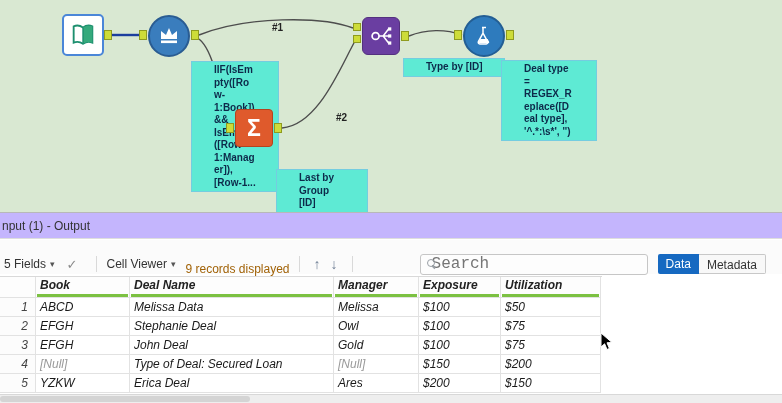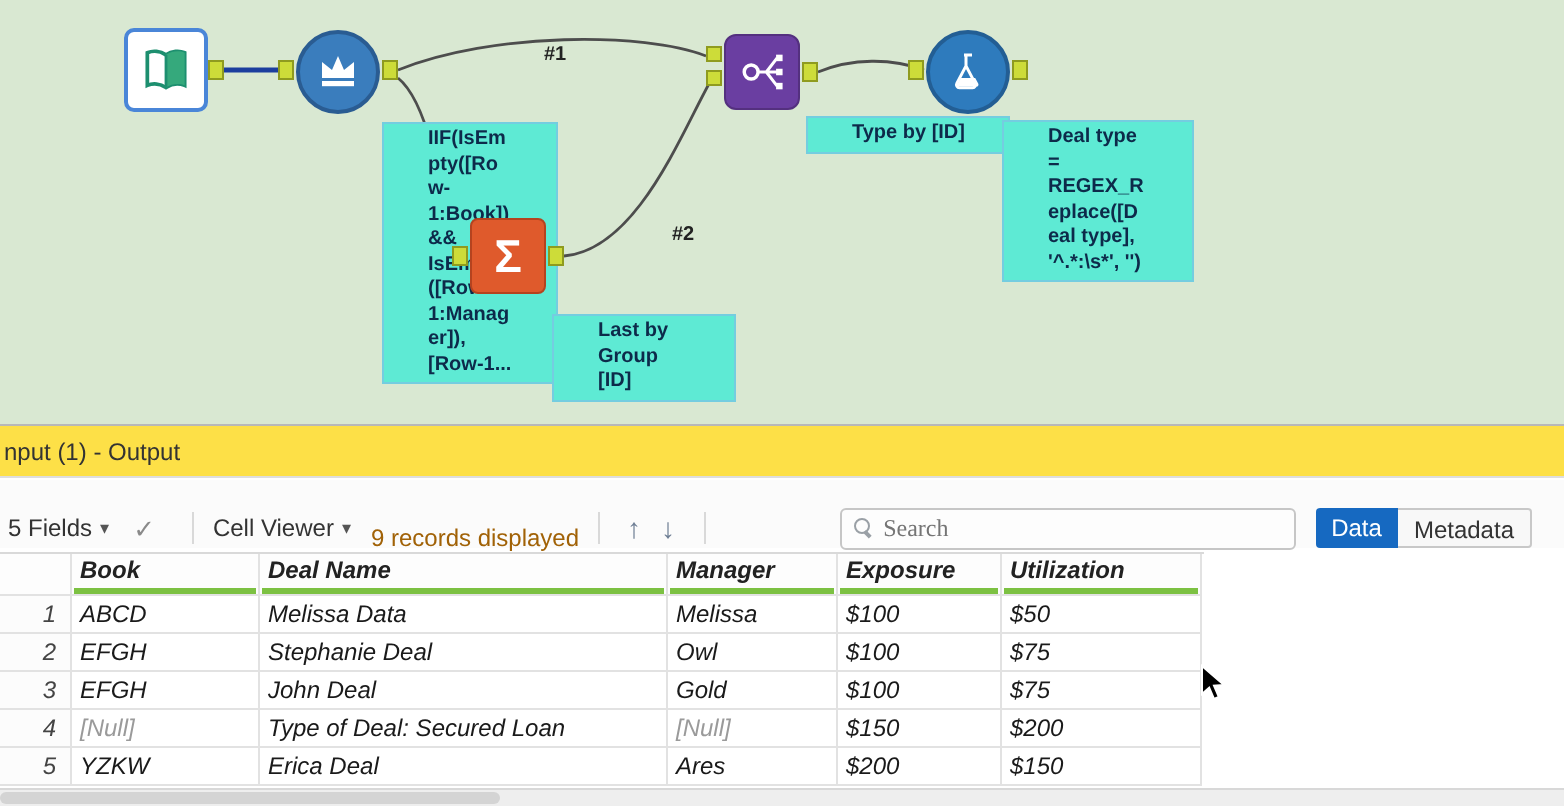--- a/index.html
+++ b/index.html
@@ -20,40 +20,40 @@
   .join { width:38px; height:38px; border-radius:6px; background:#6a3ea1; border:1px solid #54307f;
           display:flex; align-items:center; justify-content:center; }
   .anchor { position:absolute; width:8px; height:10px; background:#cddc39; border:1px solid #8f9b1f; }
   .anchor.small { height:8px; }
   .annotation { position:absolute; background:#5eead4; border:1px solid #74cde0; padding:2px 22px;
                 font-size:10px; line-height:1.25; font-weight:bold; color:#0d2a4a; overflow-wrap:anywhere;margin-left:44px; }
   .wire-label { position:absolute; font-size:10px; font-weight:bold; color:#222; }
 
   
   .splitter { position:absolute; left:0; top:212px; width:782px; height:1px; background:#b8b8b8; }
-  .panel-header { position:absolute; left:0; top:213px; width:782px; height:26px; background:#fde047;
+  .panel-header { position:absolute; left:0; top:213px; width:782px; height:26px; background:#c4b5fd;
                   border-bottom:1px solid #dedede; font-size:12px; color:#333; line-height:26px; padding-left:2px; }
   .toolbar { position:absolute; left:0; top:240px; width:782px; height:34px; background:#fbfbfb;
              display:flex; align-items:center; padding:14px 16px 0 4px; font-size:12px; color:#333; }
   .caret { font-size:9px; color:#555; margin-left:4px; }
   .tb-item { display:flex; align-items:center; }
   .check { color:#8a8a8a; font-size:13px; margin:0 10px 0 12px; }
   .sep { width:1px; height:16px; background:#d9d9d9; margin:0 9px; }
   .rec { margin-left:10px; color:#a16207;margin-top:10px; }
   .nav-arrow { font-size:14px; font-weight:bold; color:#6f7f95; margin:0 5px; cursor:default; }
   .spacer { flex:1; }
   .searchbox { width:228px; height:21px; border:1px solid #c6c6c6; border-radius:3px; background:#fdfdfd;
                display:flex; align-items:center; padding:0 6px; margin-right:10px; }
   .mag { position:relative; width:10px; height:10px; margin-right:5px; }
   .mag::before { content:""; position:absolute; left:0; top:0; width:6px; height:6px;
                  border:1.5px solid #9aa0a6; border-radius:50%; }
   .mag::after { content:""; position:absolute; left:6px; top:6px; width:4px; height:1.5px;
                 background:#9aa0a6; transform:rotate(45deg); transform-origin:0 0; }
-  .searchbox input { border:none; outline:none; background:transparent; flex:1; font-size:12px;
-                     font-family:Liberation Serif, serif; color:#4c1d95; }
+  .searchbox input { border:none; outline:none; background:transparent; flex:1; font-size:16px;
+                     font-family:Liberation Mono, monospace; color:#4c1d95; }
   .tab { height:20px; line-height:20px; padding:0 8px; font-size:12px; }
   .tab.data { background:#1669c1; color:#fff; border-radius:2px 0 0 2px; }
   .tab.meta { background:#f8f8f8; color:#333; border:1px solid #c8c8c8; border-left:none; border-radius:0 2px 2px 0; }
 
   
   .grid { position:absolute; left:0; top:276px; width:602px; background:#fff; font-size:12px; color:#1a1a1a; }
   .g-row { display:grid; grid-template-columns:36px 94px 204px 85px 82px 100px;font-style:italic; }
   .g-cell { border-right:1px solid #e2e2e2; border-bottom:1px solid #e2e2e2; padding:0 4px;
             line-height:18px; white-space:nowrap; overflow:hidden; }
   .g-head { border-top:1px solid #d9d9d9; }
@@ -106,21 +106,21 @@
       </div>
     </div>
     <div class="anchor" style="left:191px; top:30px;"></div>
     <div class="annotation" style="left:147px; top:61px; width:88px;">IIF(IsEmpty([Row-1:Book]) &amp;&amp; IsEmpty([Row-1:Manager]), [Row-1...</div>
 
     <div class="anchor" style="left:226px; top:123px;"></div>
     <div class="tool" style="left:235px; top:109px;">
       <div class="summarize">Σ</div>
     </div>
     <div class="anchor" style="left:274px; top:123px;"></div>
-    <div class="annotation" style="left:232px; top:157px; width:92px;">Last by Group [ID]</div>
+    <div class="annotation" style="left:232px; top:169px; width:92px;">Last by Group [ID]</div>
 
     <div class="anchor small" style="left:353px; top:23px;"></div>
     <div class="anchor small" style="left:353px; top:35px;"></div>
     <div class="tool" style="left:362px; top:17px;">
       <div class="join">
         <svg width="26" height="26" viewBox="0 0 24 24">
           <circle cx="7" cy="12" r="3.2" fill="none" stroke="#fff" stroke-width="1.6"></circle>
           <path d="M10.2 12 H14 M14 12 L19 5.5 M14 12 L19 12 M14 12 L19 18.5" fill="none" stroke="#fff" stroke-width="1.4"></path>
           <rect x="18.5" y="4" width="3" height="3" fill="#fff"></rect>
           <rect x="18.5" y="10.5" width="3" height="3" fill="#fff"></rect>

